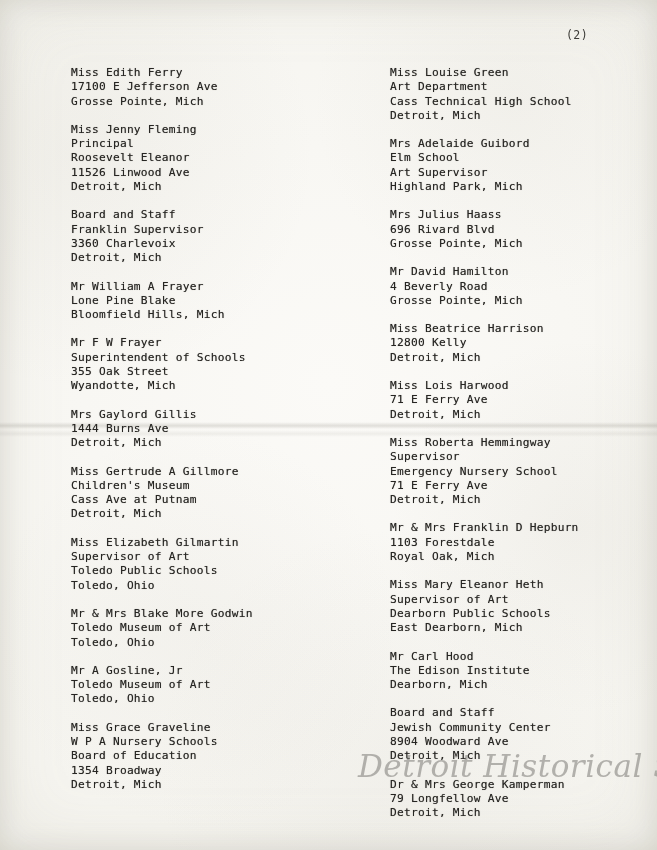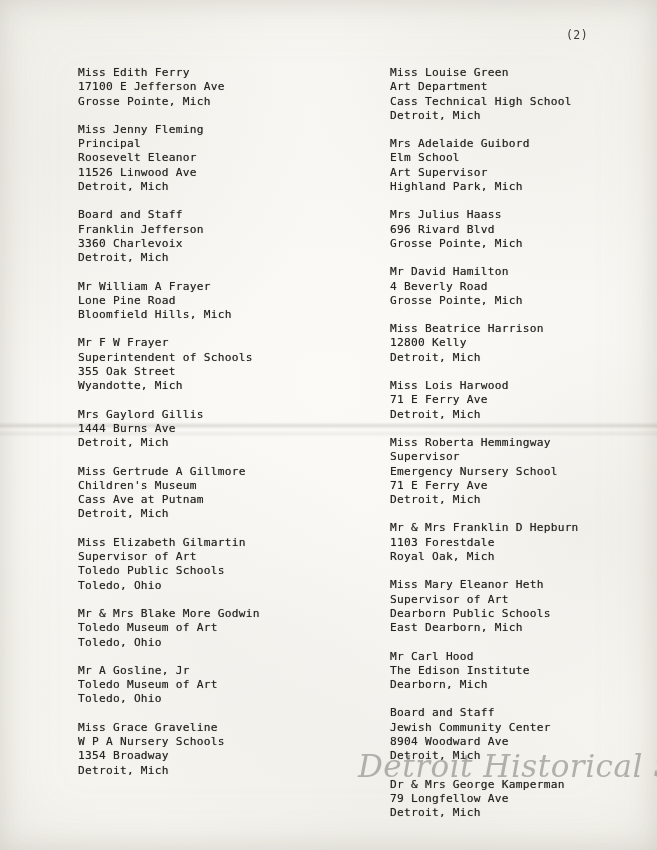--- a/index.html
+++ b/index.html
@@ -61,21 +61,21 @@
     left: 566px;
     font-size: 11.5px;
     letter-spacing: 0.4px;
     color: #3b3a36;
   }
 
   .column {
     position: absolute;
     top: 66px;
   }
-  .column.left  { left: 78px;  width: 300px; }
+  .column.left  { left: 71px;  width: 300px; }
   .column.right { left: 390px; width: 265px; }
 
   .entry {
     margin: 0 0 14px 0;
   }
   .entry .line {
     font-size: 11.2px;
     line-height: 14.3px;
     letter-spacing: 0.25px;
     color: #262522;
@@ -116,27 +116,27 @@
       </div>
       <div class="entry">
         <div class="line">Miss Jenny Fleming</div>
         <div class="line">Principal</div>
         <div class="line">Roosevelt Eleanor</div>
         <div class="line">11526 Linwood Ave</div>
         <div class="line">Detroit, Mich</div>
       </div>
       <div class="entry">
         <div class="line">Board and Staff</div>
-        <div class="line">Franklin Jefferson</div>
+        <div class="line">Franklin Supervisor</div>
         <div class="line">3360 Charlevoix</div>
         <div class="line">Detroit, Mich</div>
       </div>
       <div class="entry">
         <div class="line">Mr William A Frayer</div>
-        <div class="line">Lone Pine Road</div>
+        <div class="line">Lone Pine Blake</div>
         <div class="line">Bloomfield Hills, Mich</div>
       </div>
       <div class="entry">
         <div class="line">Mr F W Frayer</div>
         <div class="line">Superintendent of Schools</div>
         <div class="line">355 Oak Street</div>
         <div class="line">Wyandotte, Mich</div>
       </div>
       <div class="entry">
         <div class="line">Mrs Gaylord Gillis</div>
@@ -161,20 +161,21 @@
         <div class="line">Toledo, Ohio</div>
       </div>
       <div class="entry">
         <div class="line">Mr A Gosline, Jr</div>
         <div class="line">Toledo Museum of Art</div>
         <div class="line">Toledo, Ohio</div>
       </div>
       <div class="entry">
         <div class="line">Miss Grace Graveline</div>
         <div class="line">W P A Nursery Schools</div>
+        <div class="line">Board of Education</div>
         <div class="line">1354 Broadway</div>
         <div class="line">Detroit, Mich</div>
       </div>
     </div>
   <div class="column right" id="col-right">
       <div class="entry">
         <div class="line">Miss Louise Green</div>
         <div class="line">Art Department</div>
         <div class="line">Cass Technical High School</div>
         <div class="line">Detroit, Mich</div>

